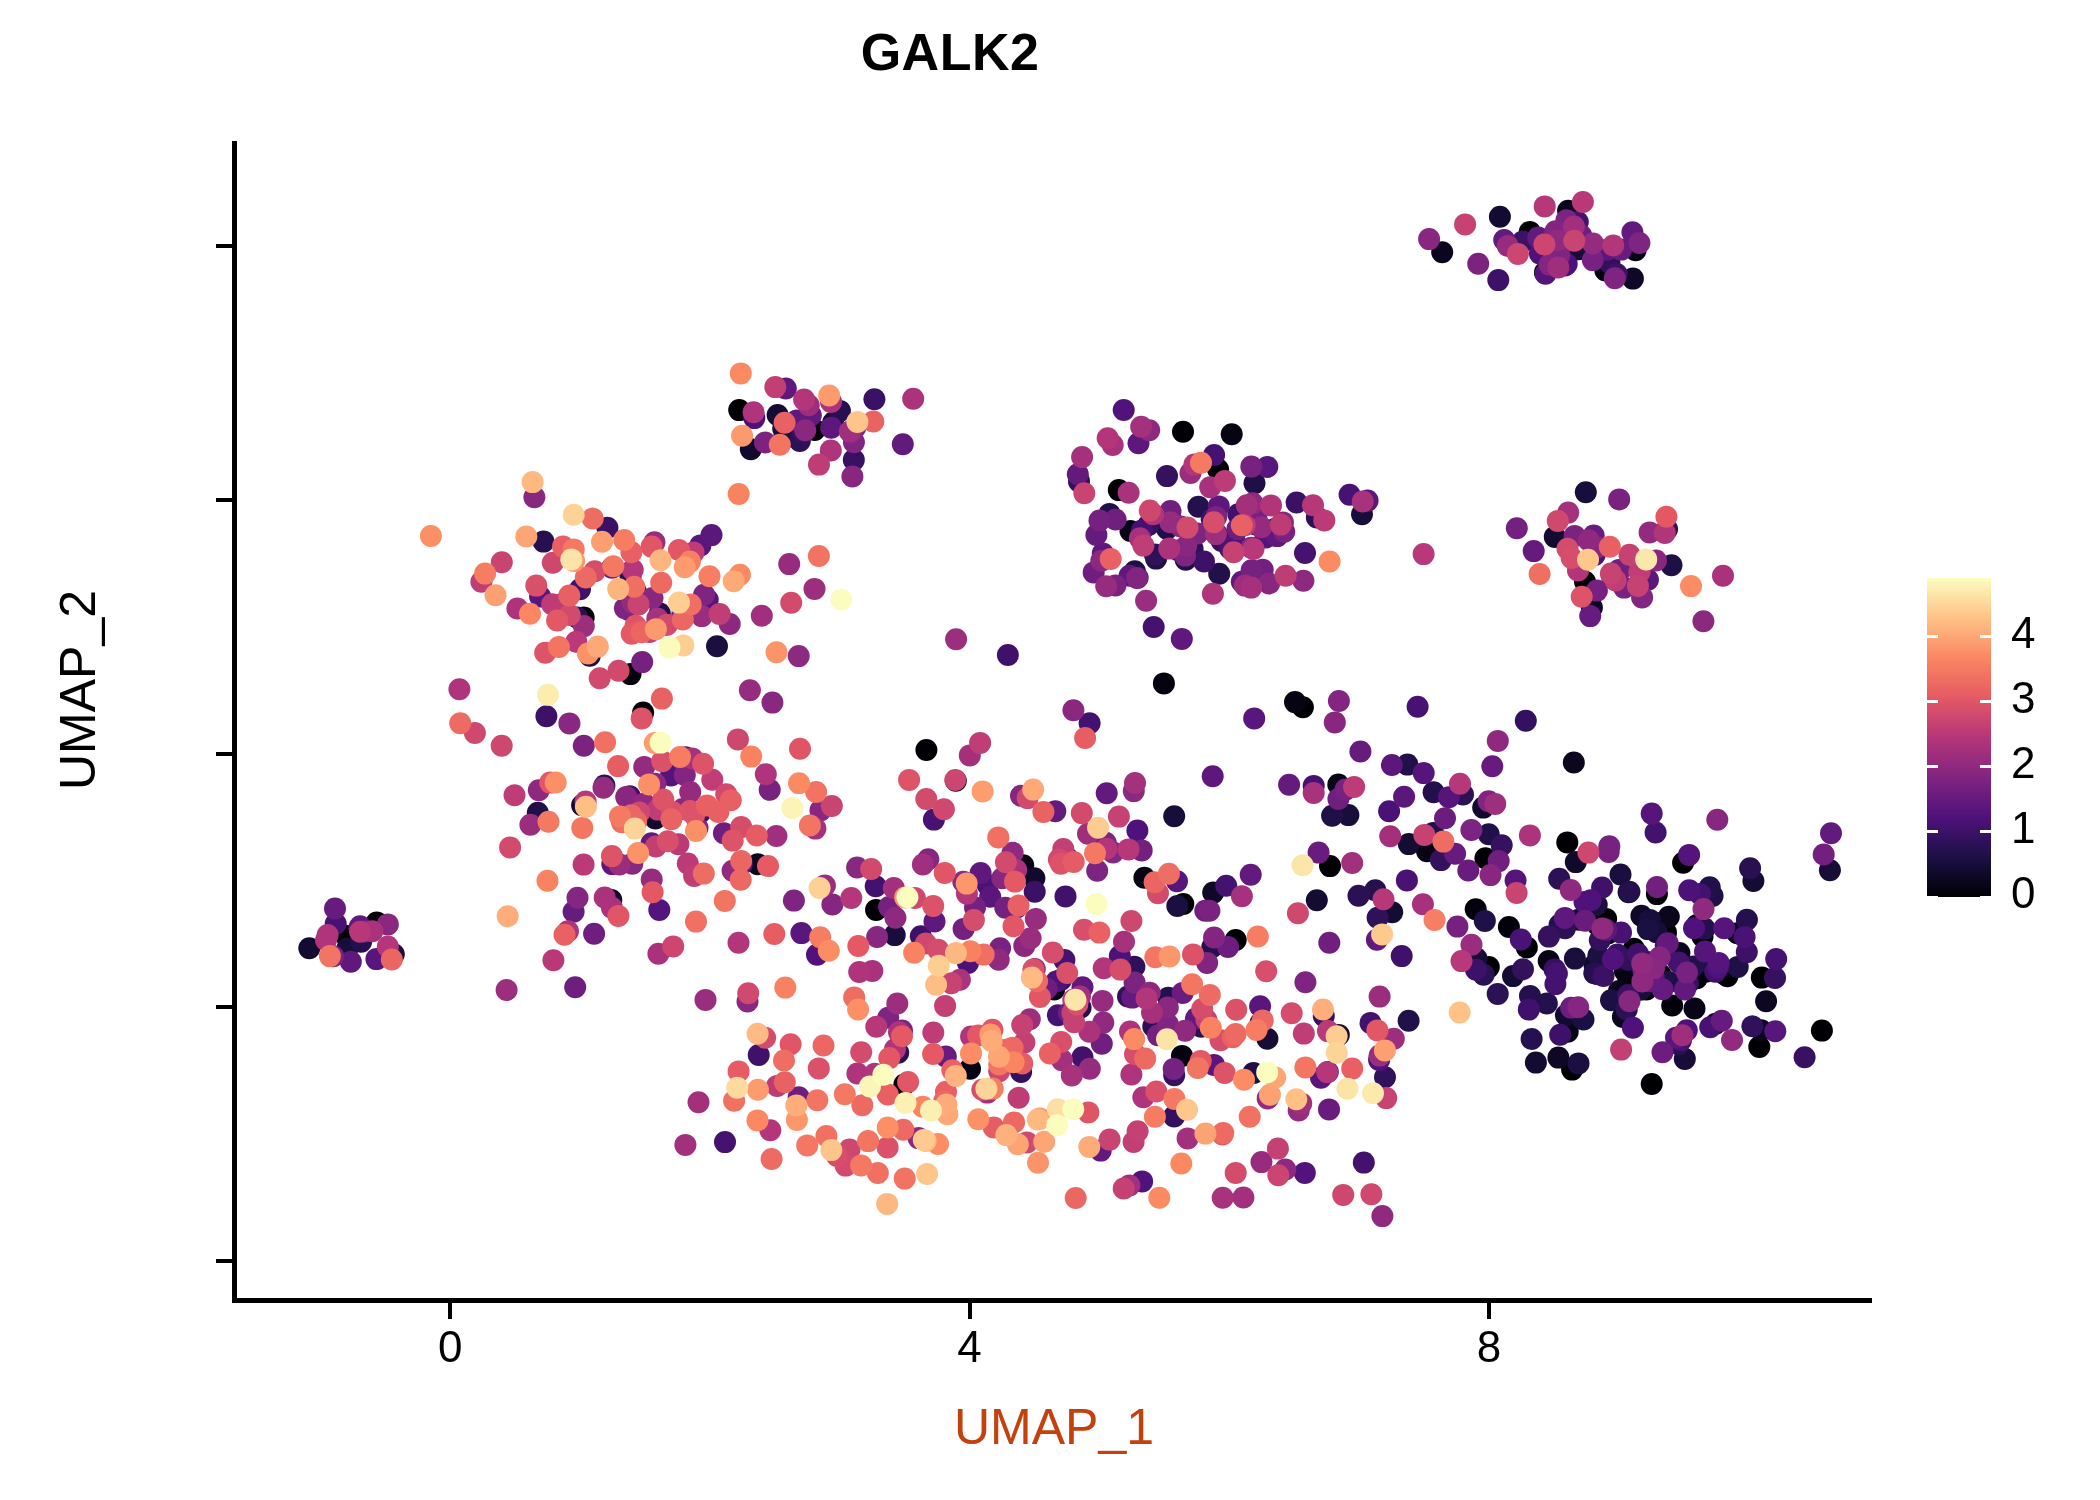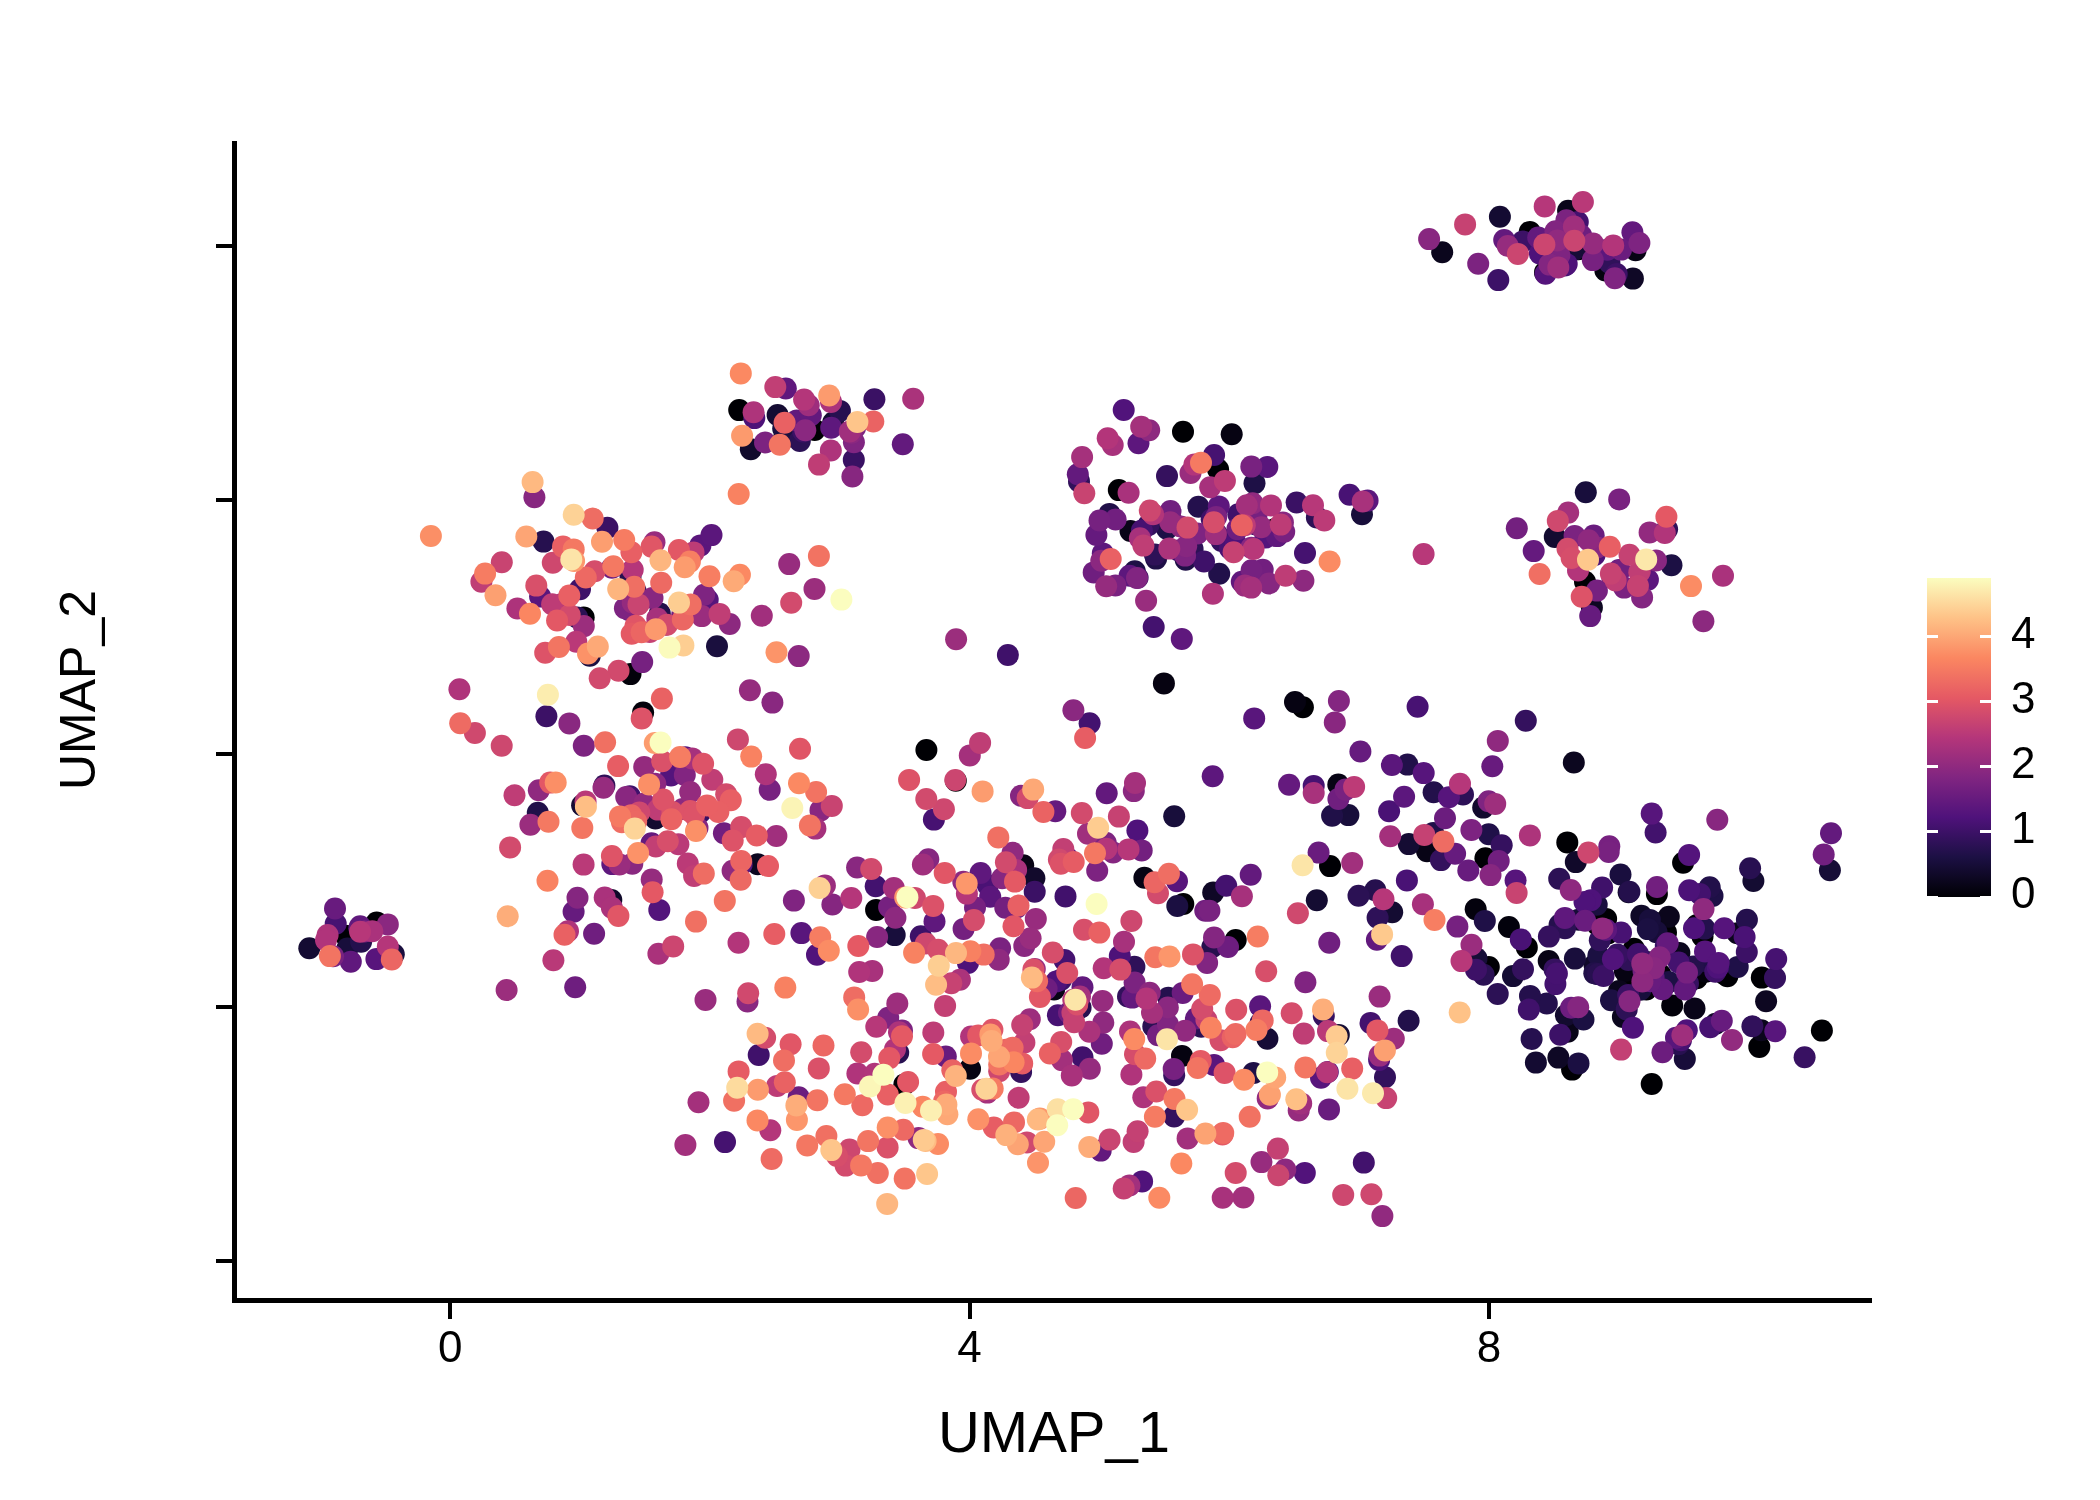--- a/index.html
+++ b/index.html
@@ -82,22 +82,22 @@
     color: #000000;
     width: 120px;
     font-family: "Liberation Sans", sans-serif;
   }
   #x-axis-title {
     position: absolute;
     left: 236px;
     top: 1398px;
     width: 1636px;
     text-align: center;
-    font-size: 58px;
-    color: #000000;
+    font-size: 50px;
+    color: #c2410c;
     font-family: "Liberation Sans", sans-serif;
   }
   #y-axis-title {
     position: absolute;
     left: -222px;
     top: 661px;
     width: 600px;
     text-align: center;
     font-size: 50px;
     color: #000000;
@@ -129,20 +129,21 @@
     color: #000000;
     font-family: "Liberation Sans", sans-serif;
     line-height: 1;
   }
 </style>
 </head>
 <body>
 
 <div id="stage">
 
+  <div id="plot-title">GALK2</div>
 
   <div id="panel">
     <svg id="svg-scatter" width="1636" height="1159">
         <circle cx="140.7" cy="781.5" r="11" fill="rgb(0,0,4)"></circle>
         <circle cx="109.8" cy="794.7" r="11" fill="rgb(0,0,4)"></circle>
         <circle cx="1309.0" cy="131.4" r="11" fill="rgb(0,0,4)"></circle>
         <circle cx="1342.6" cy="108.3" r="11" fill="rgb(0,0,4)"></circle>
         <circle cx="578.7" cy="288.9" r="11" fill="rgb(0,0,4)"></circle>
         <circle cx="547.8" cy="297.8" r="11" fill="rgb(0,0,4)"></circle>
         <circle cx="503.2" cy="269.1" r="11" fill="rgb(0,0,4)"></circle>

